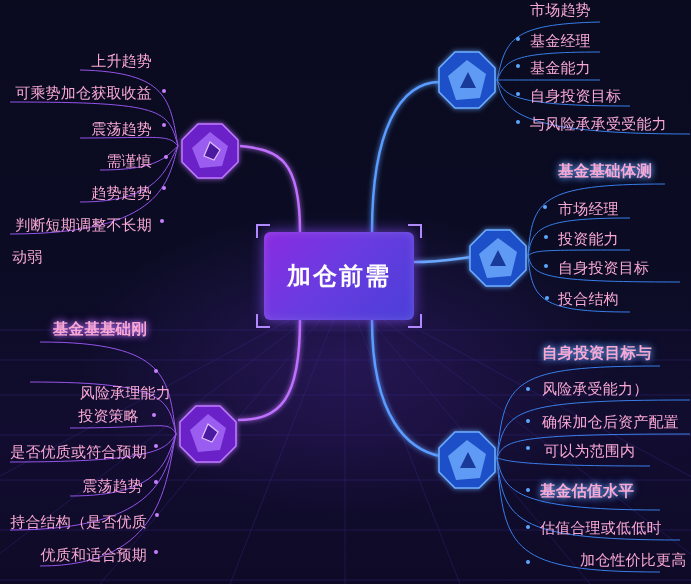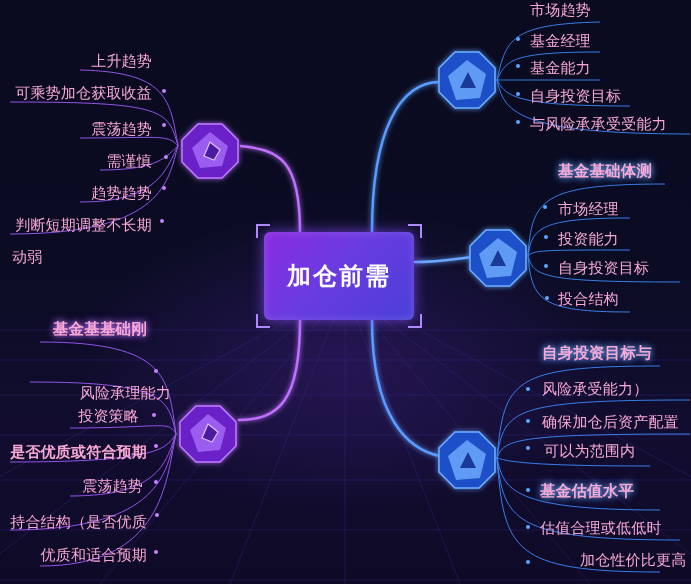--- a/index.html
+++ b/index.html
@@ -198,21 +198,21 @@
   <div class="label left" style="right:539px;top:152px;">需谨慎</div>
   <div class="label left" style="right:539px;top:184px;">趋势趋势</div>
   <div class="label left" style="right:539px;top:216px;">判断短期调整不长期</div>
   <div class="label" style="left:12px;top:248px;">动弱</div>
 </div>
 
 <div>
   <div class="label left bold glow-p" style="right:544px;top:320px;">基金基基础刚</div>
   <div class="label left" style="right:520px;top:360px;margin-top:24px;">风险承理能力</div>
   <div class="label left" style="right:552px;top:407px;">投资策略</div>
-  <div class="label left" style="right:544px;top:443px;font-weight:bold;">是否优质或符合预期</div>
+  <div class="label left" style="right:544px;top:443px;">是否优质或符合预期</div>
   <div class="label left" style="right:548px;top:477px;">震荡趋势</div>
   <div class="label left" style="right:544px;top:513px;">持合结构（是否优质</div>
   <div class="label left" style="right:544px;top:546px;">优质和适合预期</div>
 </div>
 
 <div>
   <div class="label" style="left:530px;top:1px;">市场趋势</div>
   <div class="label" style="left:530px;top:32px;">基金经理</div>
   <div class="label" style="left:530px;top:59px;">基金能力</div>
   <div class="label" style="left:530px;top:87px;">自身投资目标</div>

